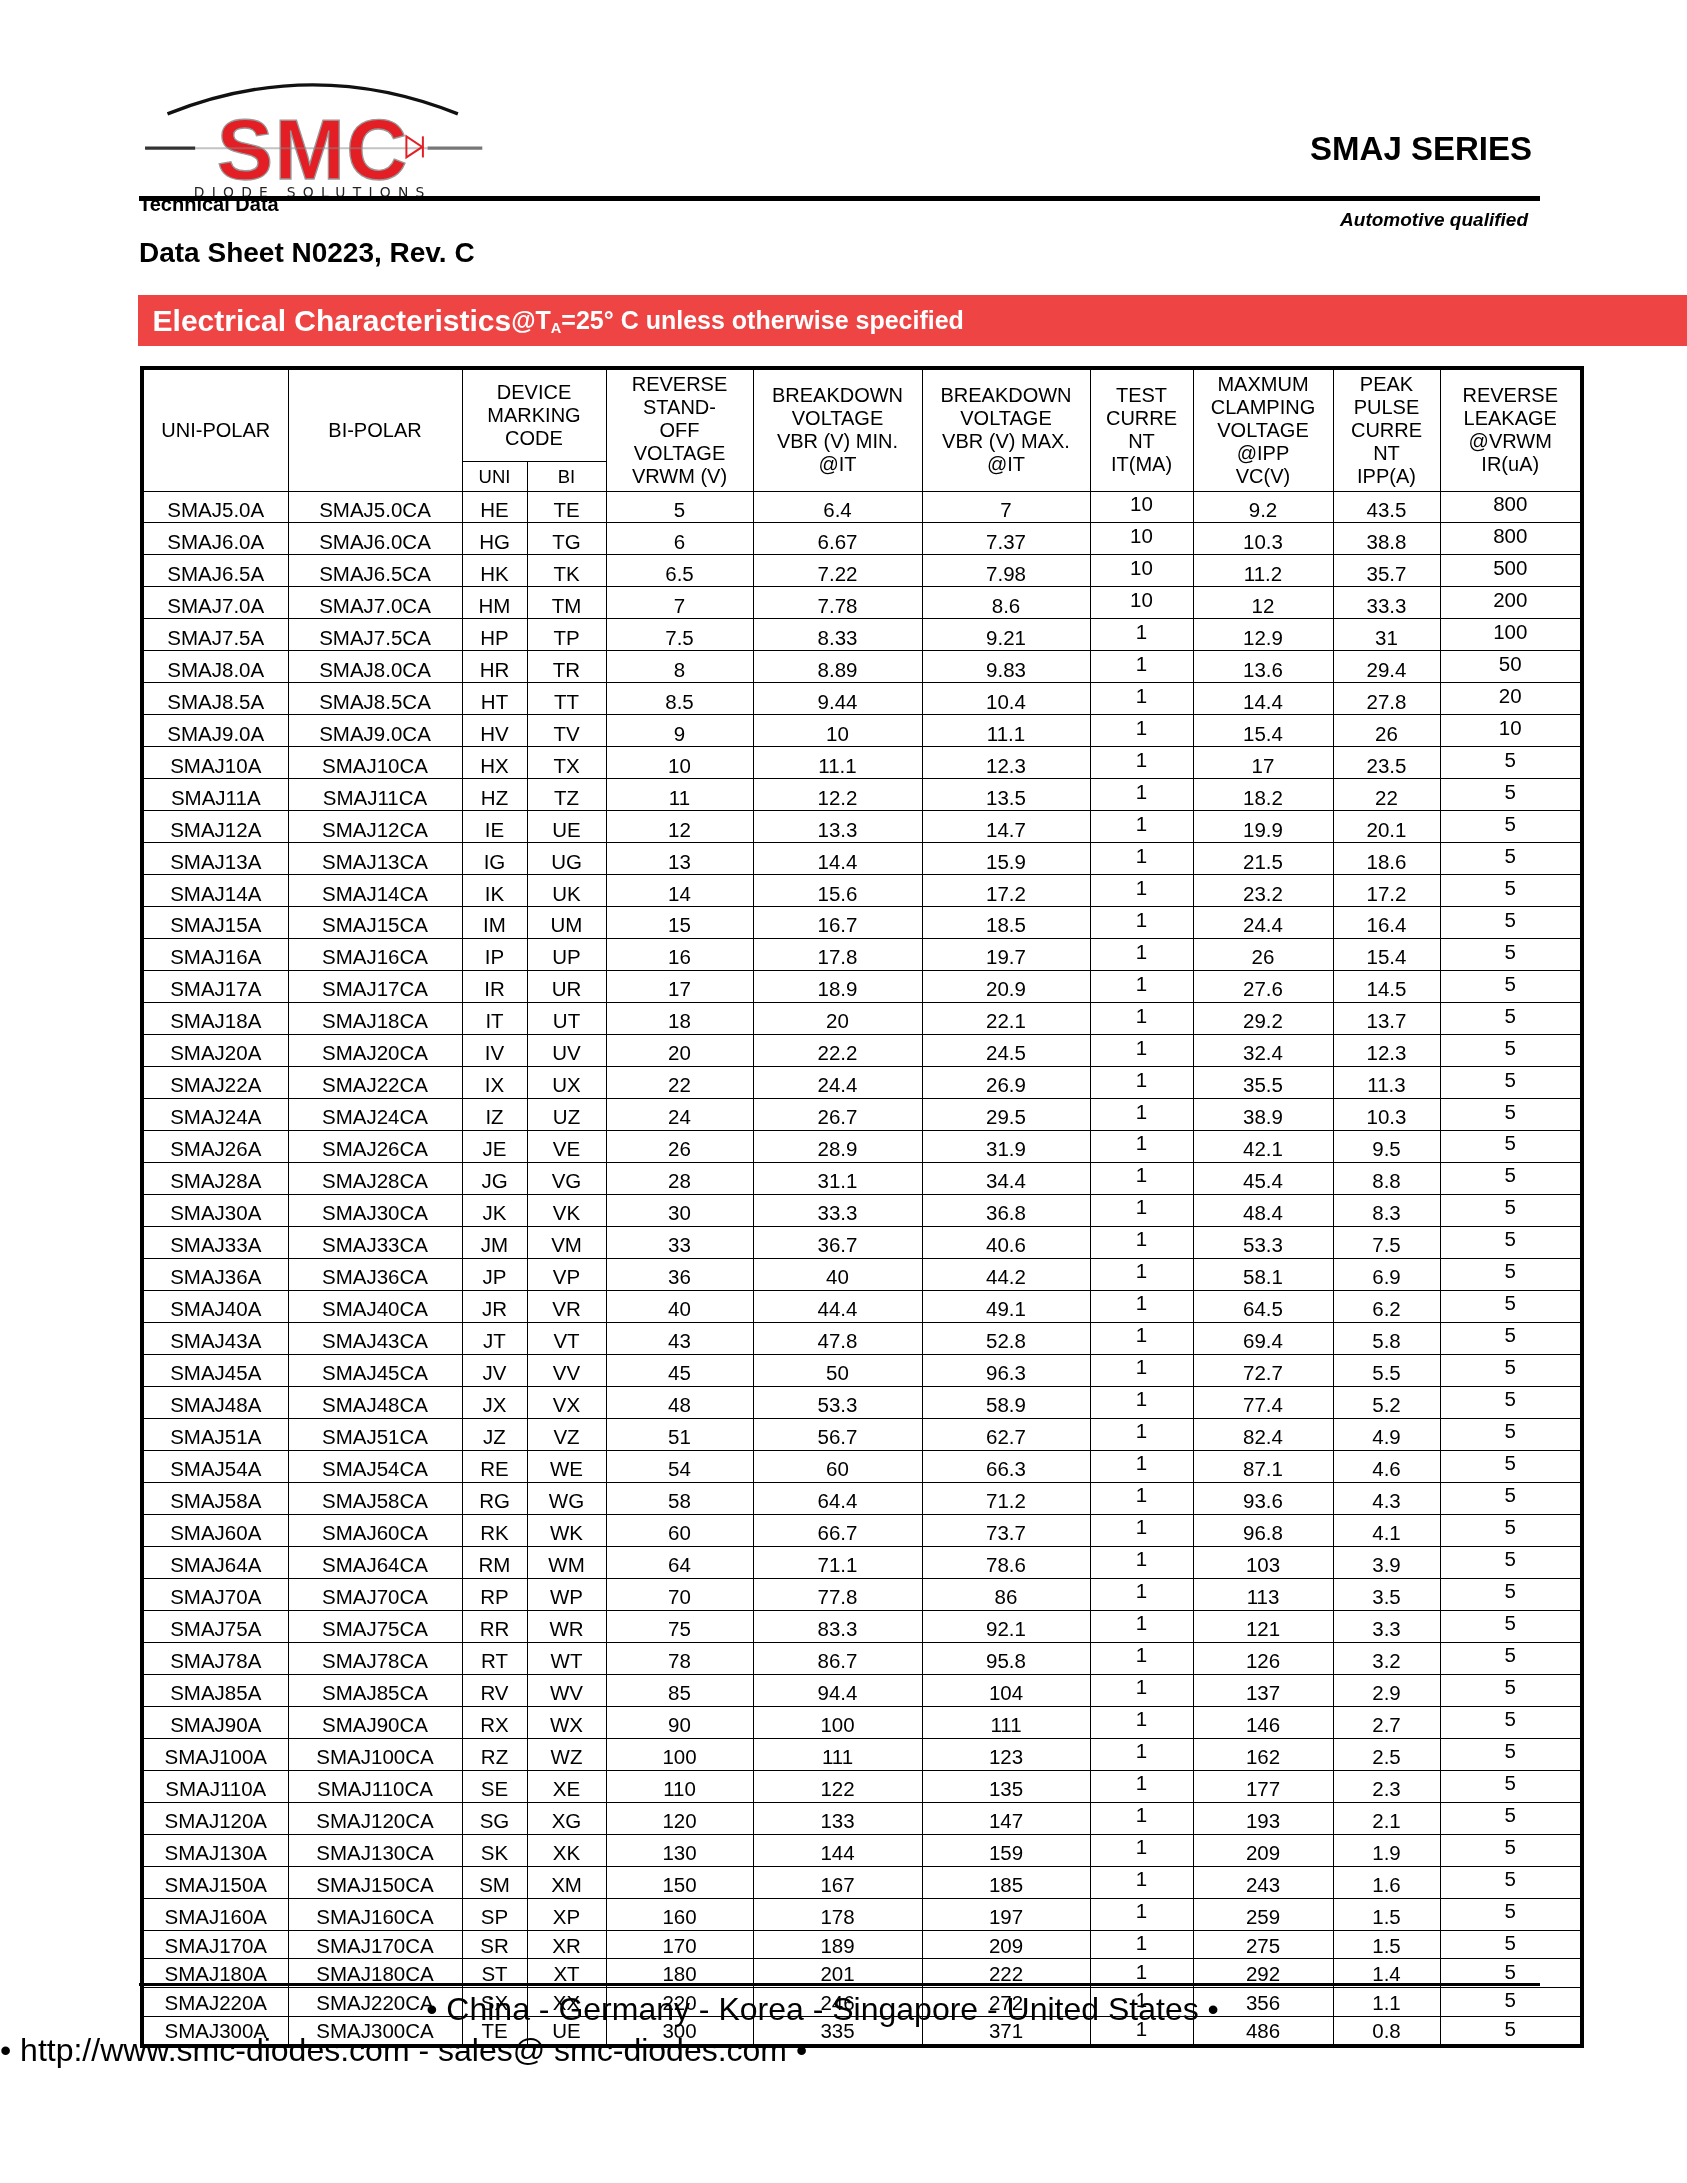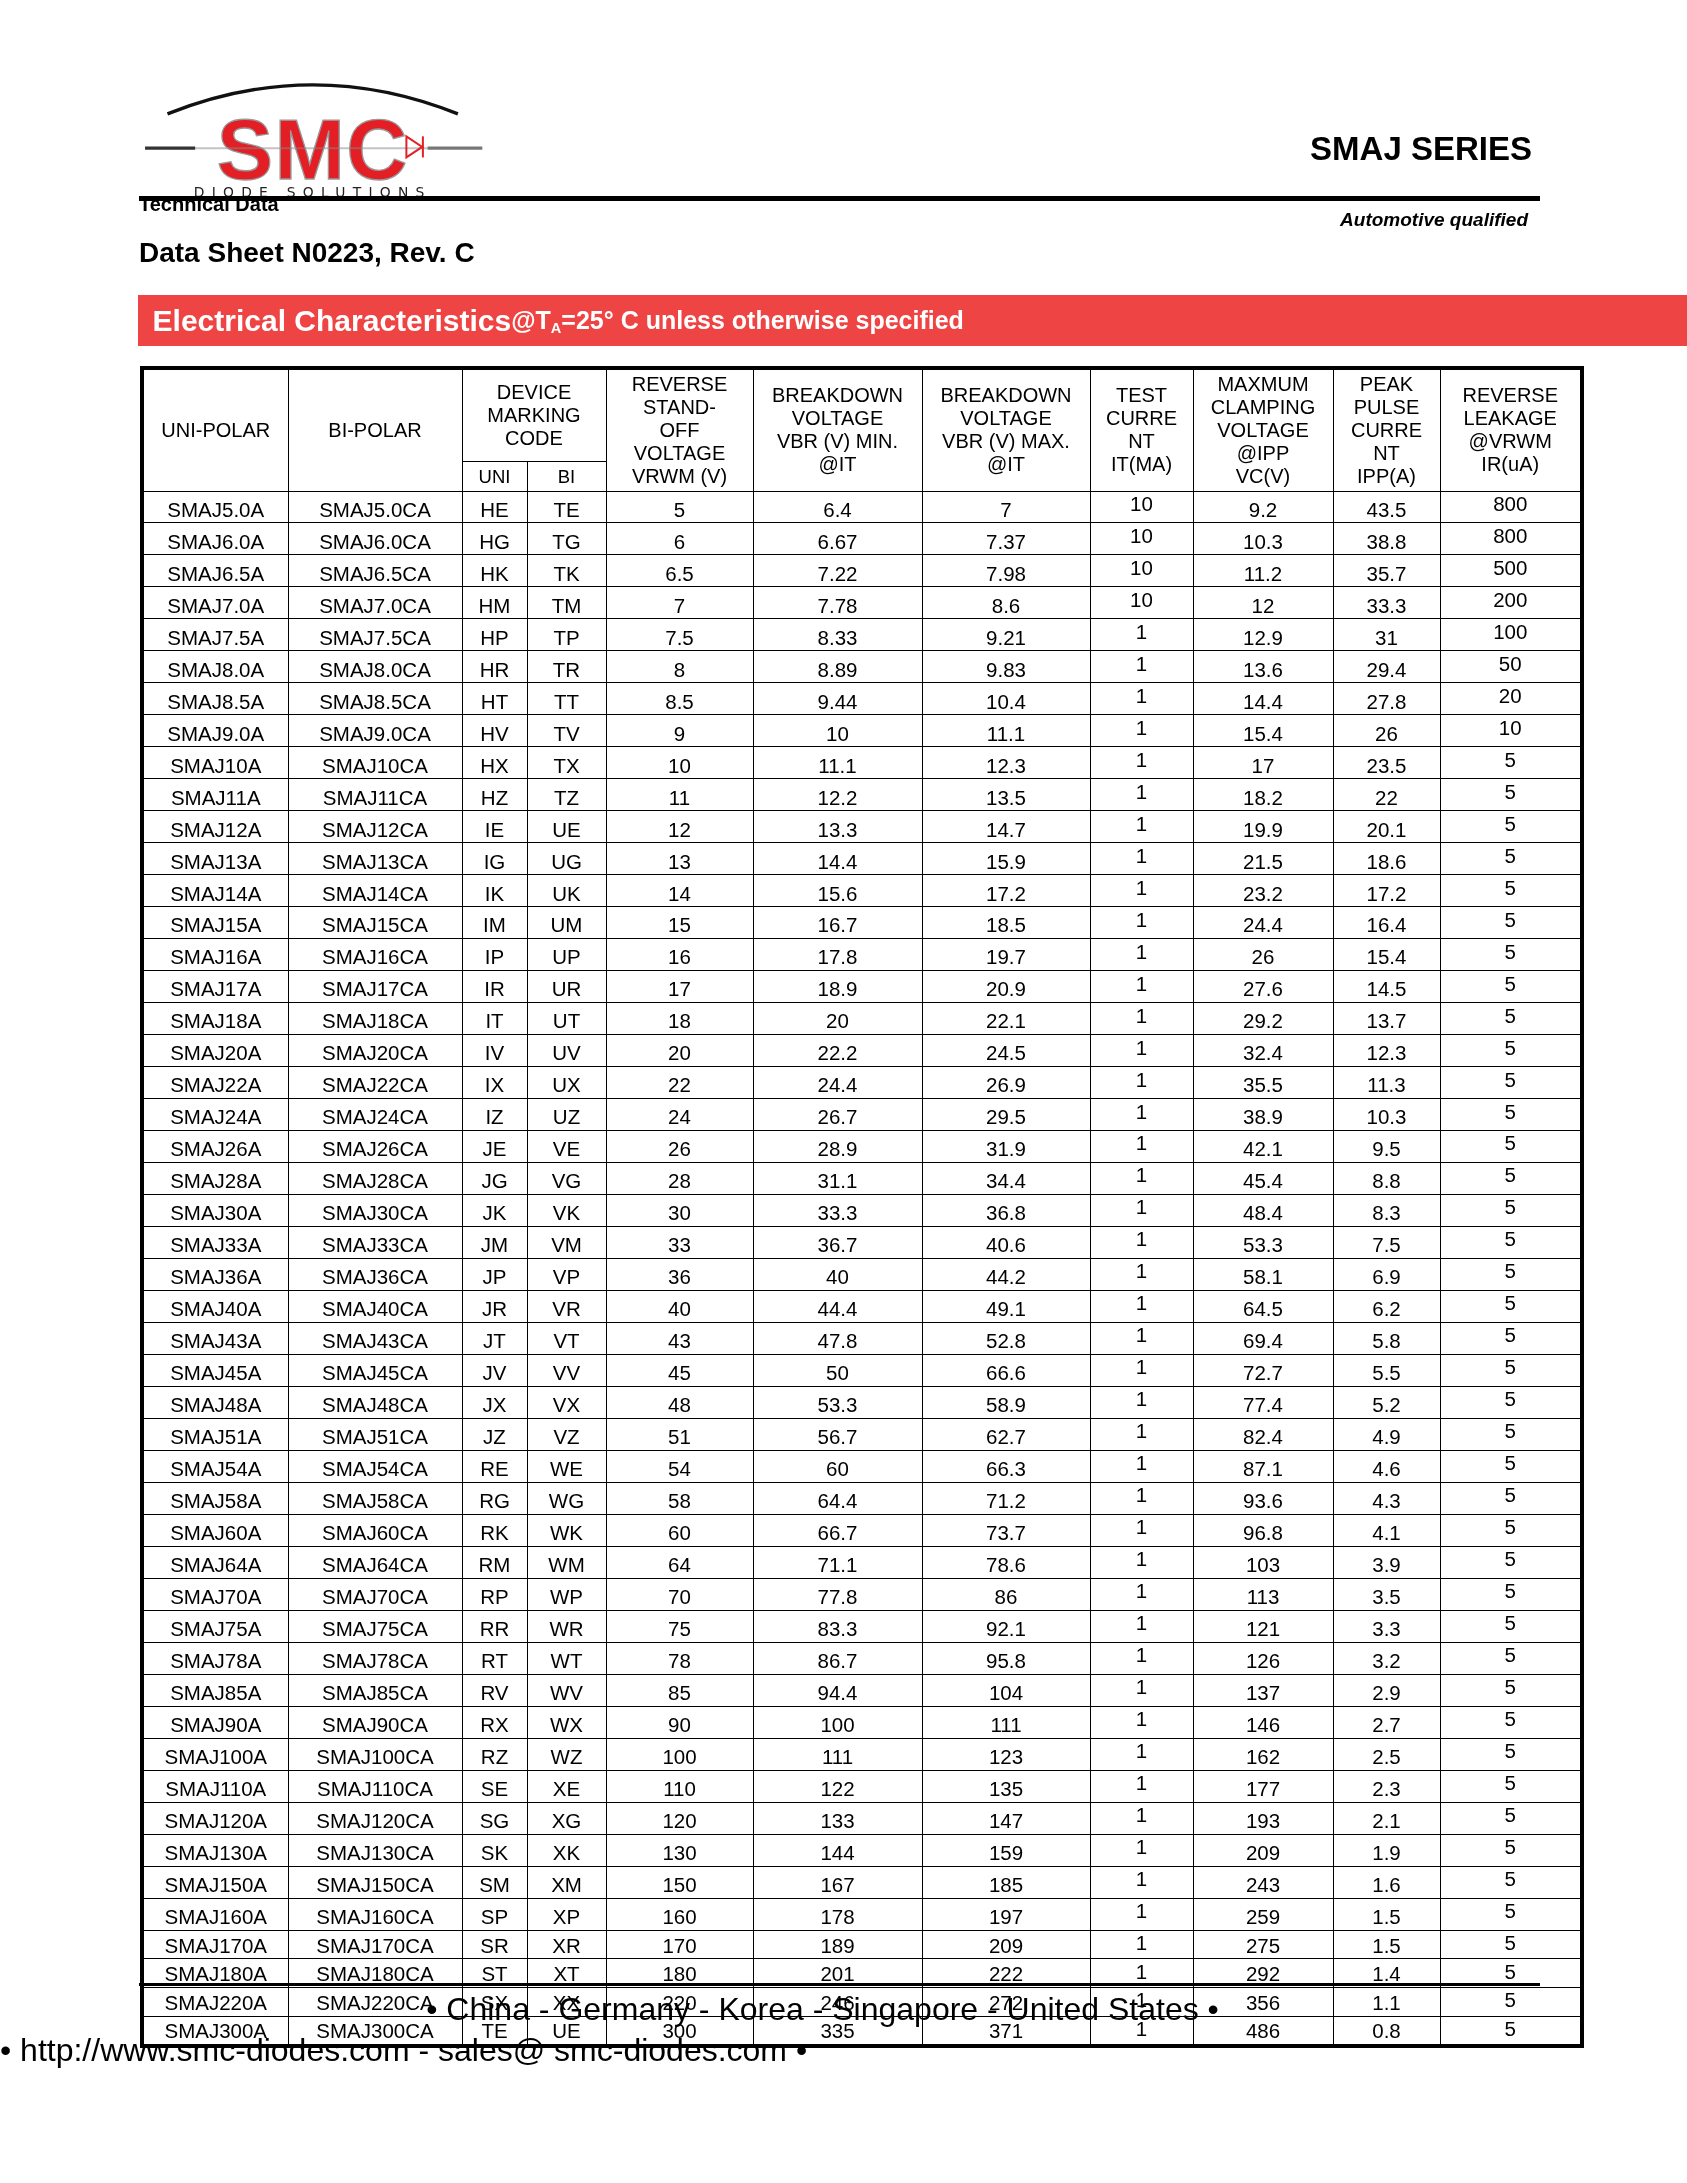--- a/index.html
+++ b/index.html
@@ -449,21 +449,21 @@
         <td>5.8</td>
         <td class="it">5</td>
       </tr>
       <tr class="data">
         <td>SMAJ45A</td>
         <td>SMAJ45CA</td>
         <td class="code">JV</td>
         <td class="code">VV</td>
         <td>45</td>
         <td>50</td>
-        <td>66.6</td>
+        <td>96.3</td>
         <td class="it">1</td>
         <td>72.7</td>
         <td>5.5</td>
         <td class="it">5</td>
       </tr>
       <tr class="data">
         <td>SMAJ48A</td>
         <td>SMAJ48CA</td>
         <td class="code">JX</td>
         <td class="code">VX</td>

